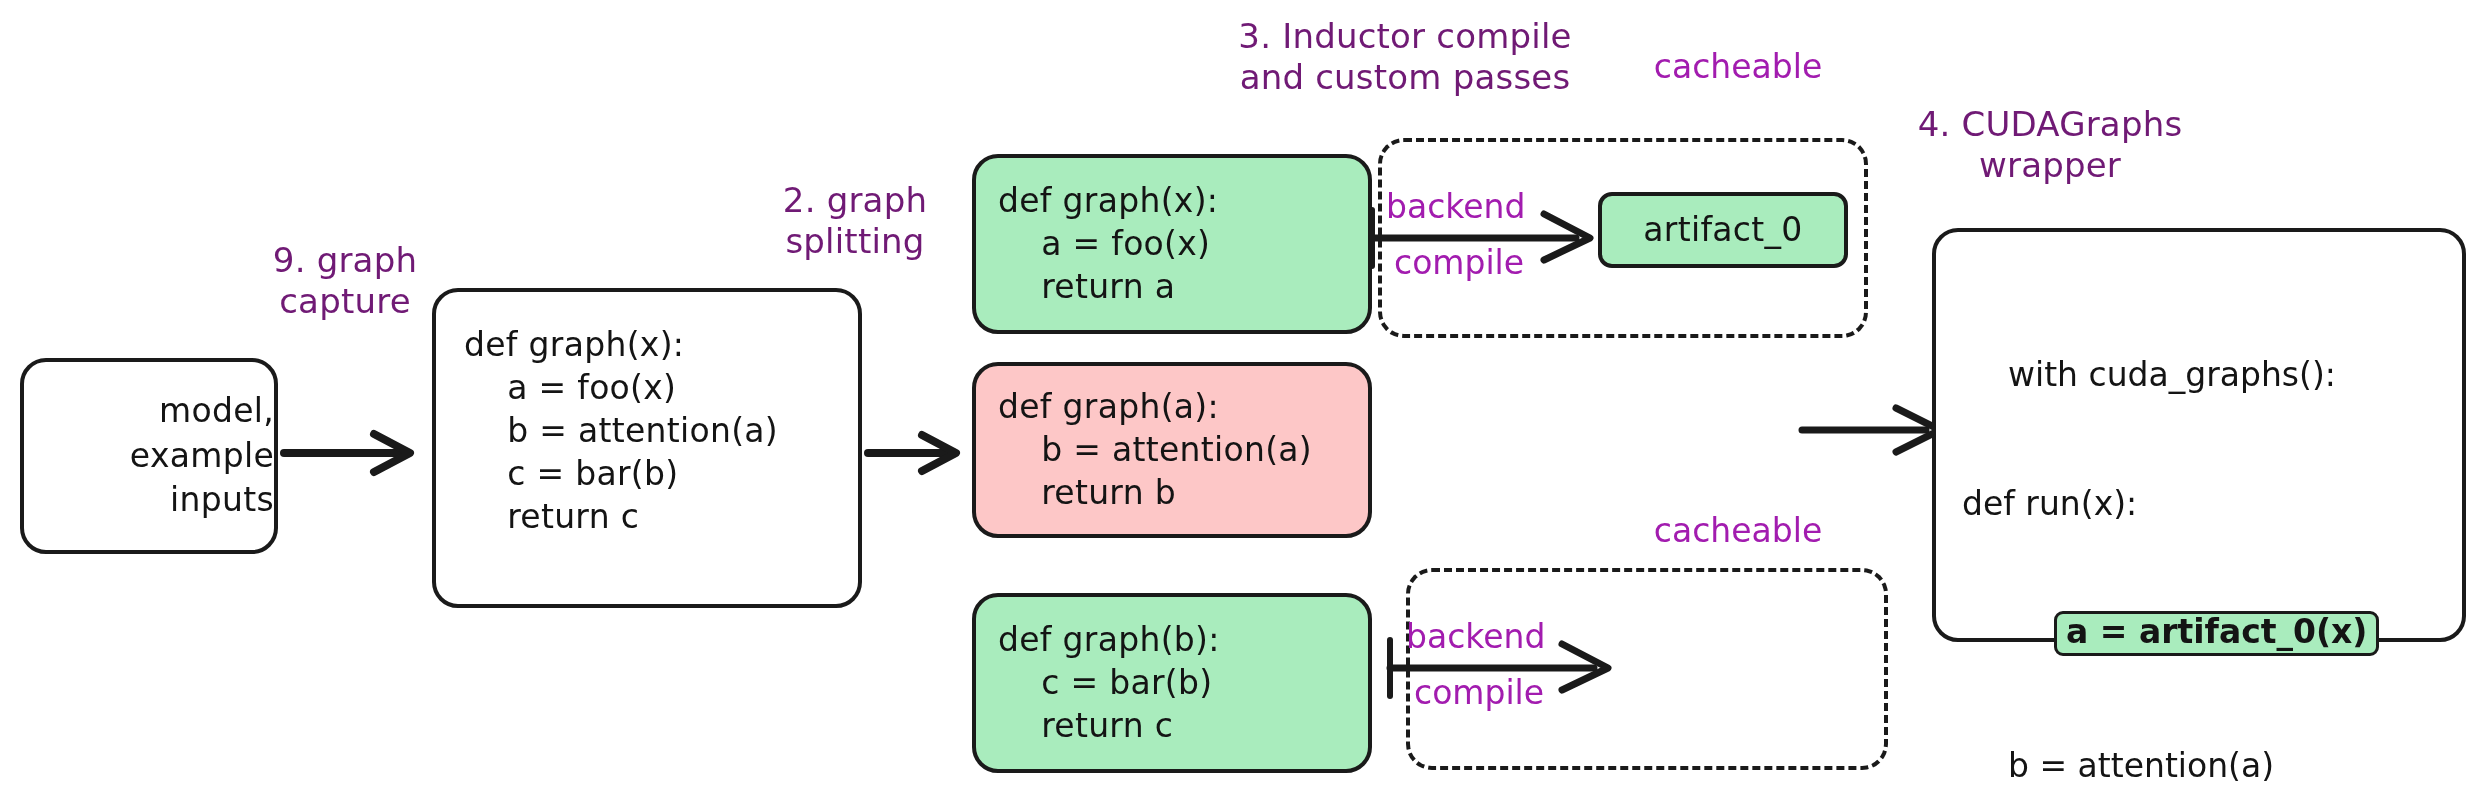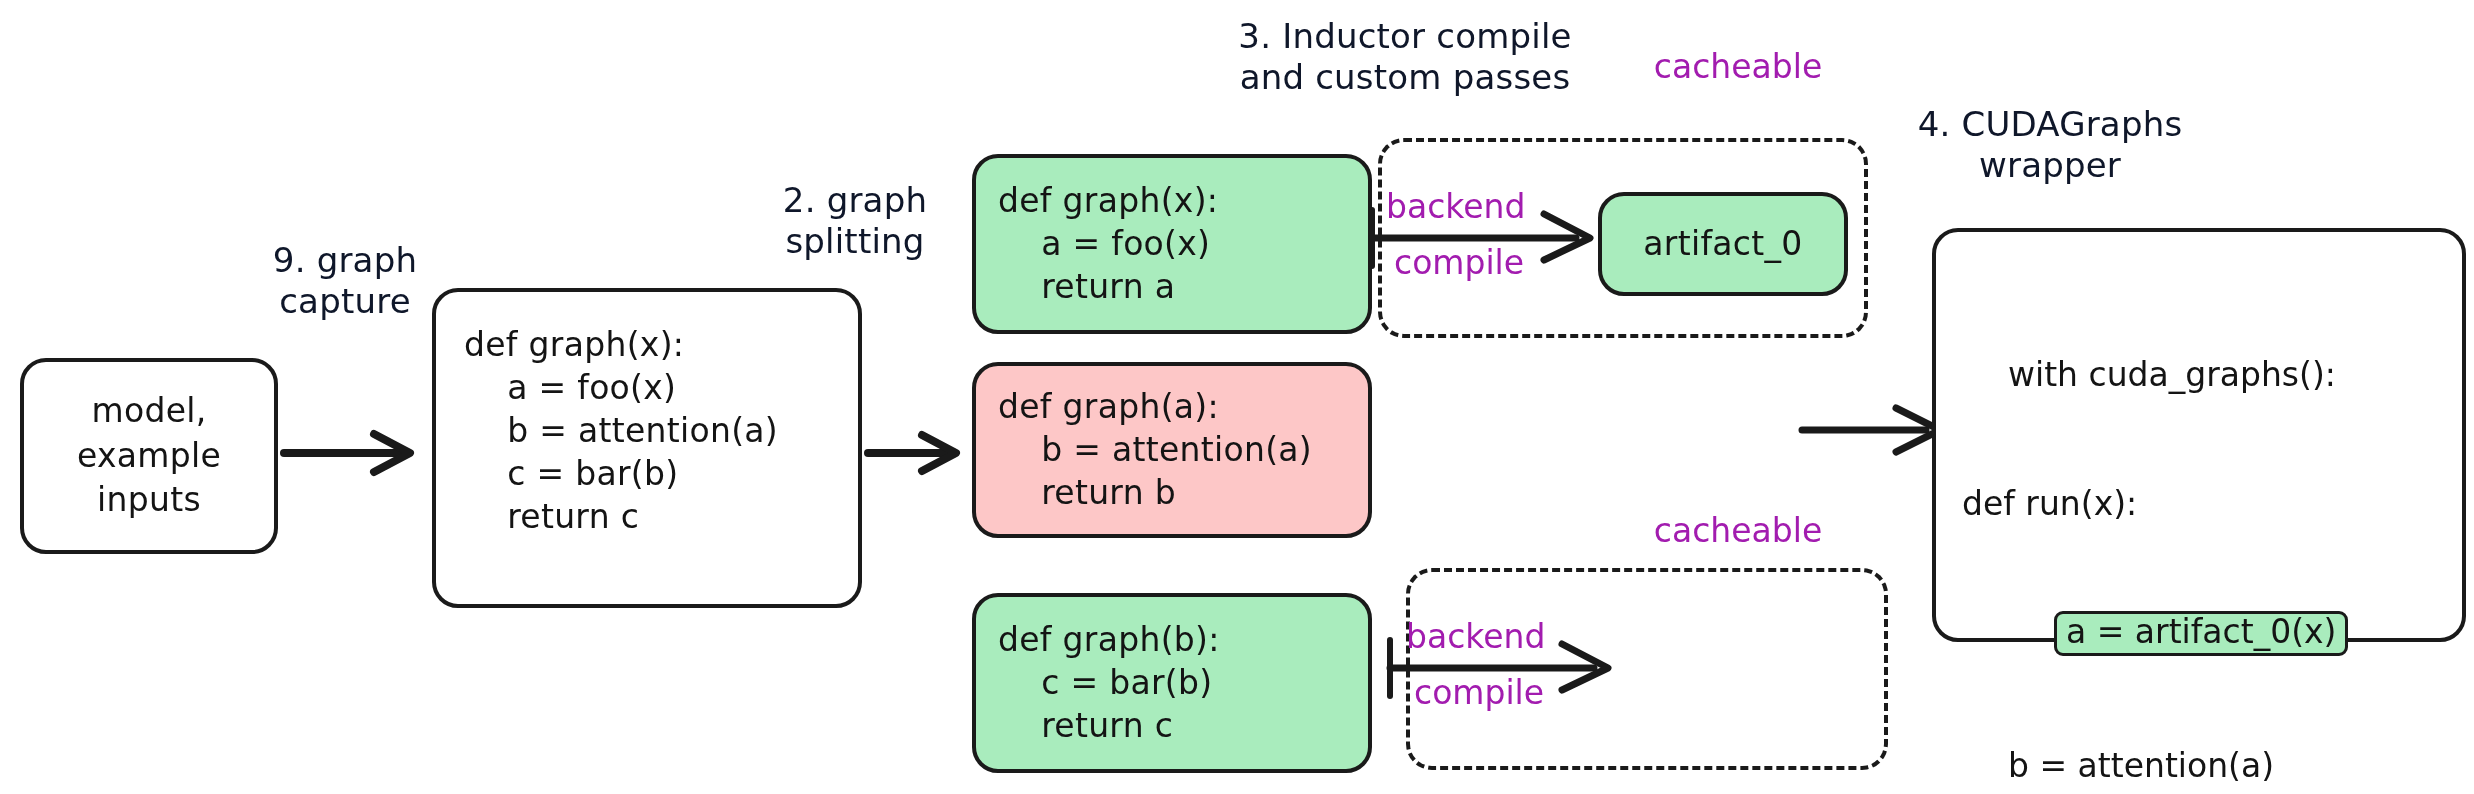--- a/index.html
+++ b/index.html
@@ -5,21 +5,21 @@
   html,body{margin:0;padding:0;background:#ffffff;}
   body{
     width:2474px;height:794px;
     font-family:"DejaVu Sans", sans-serif;
     overflow:hidden;
   }
   #canvas{position:relative;width:2474px;height:794px;background:#fff;}
 
   .lbl-step{
     position:absolute;
-    color:#0f172a;
+    color:#701a75;
     font-family:"DejaVu Sans", sans-serif;
     font-size:34px;
     line-height:1.22;
     font-weight:400;
     text-align:center;
     white-space:pre-line;
     letter-spacing:0.2px;
   }
 
   .lbl-plain{
@@ -94,21 +94,21 @@
   <div class="lbl-step" style="left:760px;top:180px;width:190px;">2. graph
 splitting</div>
 
   <div class="lbl-step" style="left:1200px;top:16px;width:410px;">3. Inductor compile
 and custom passes</div>
 
   <div class="lbl-step" style="left:1880px;top:104px;width:340px;">4. CUDAGraphs
 wrapper</div>
 
   <div class="box center" style="left:20px;top:358px;width:258px;height:196px;">
-    <div class="code" style="text-align:center;line-height:1.36;">model,
+    <div class="code" style="text-align:right;line-height:1.36;">model,
 example
 inputs</div>
   </div>
 
   <div class="arrow" style="left:282px;top:428px;width:150px;height:50px;">
     <svg width="150" height="50" viewBox="0 0 150 50">
       <path d="M2 25 L118 25" stroke="#1a1a1a" stroke-width="8" fill="none" stroke-linecap="round"></path>
       <path d="M92 6 L128 25 L92 44" stroke="#1a1a1a" stroke-width="8" fill="none" stroke-linecap="round" stroke-linejoin="round"></path>
     </svg>
   </div>
@@ -154,21 +154,21 @@
     <svg width="250" height="60" viewBox="0 0 250 60">
       <path d="M4 2 L4 58" stroke="#1a1a1a" stroke-width="6" fill="none" stroke-linecap="round"></path>
       <path d="M4 30 L208 30" stroke="#1a1a1a" stroke-width="7" fill="none" stroke-linecap="round"></path>
       <path d="M176 6 L222 30 L176 52" stroke="#1a1a1a" stroke-width="7" fill="none" stroke-linecap="round" stroke-linejoin="round"></path>
     </svg>
   </div>
 
   <div class="lbl-plain" style="left:1386px;top:188px;width:200px;text-align:left;">backend</div>
   <div class="lbl-plain" style="left:1394px;top:244px;width:200px;text-align:left;">compile</div>
 
-  <div class="box green center" style="left:1598px;top:192px;width:250px;height:104px;">
+  <div class="box green center" style="left:1598px;top:192px;width:250px;height:76px;border-radius:14px;">
     <div class="code">artifact_0</div>
   </div>
 
   <div class="lbl-plain" style="left:1618px;top:512px;width:240px;">cacheable</div>
 
   <div class="dashed" style="left:1406px;top:568px;width:482px;height:202px;"></div>
 
   <div class="arrow" style="left:1386px;top:638px;width:250px;height:60px;">
     <svg width="250" height="60" viewBox="0 0 250 60">
       <path d="M4 2 L4 58" stroke="#1a1a1a" stroke-width="6" fill="none" stroke-linecap="round"></path>
@@ -186,20 +186,20 @@
       <path d="M2 30 L126 30" stroke="#1a1a1a" stroke-width="7" fill="none" stroke-linecap="round"></path>
       <path d="M96 8 L140 30 L96 52" stroke="#1a1a1a" stroke-width="7" fill="none" stroke-linecap="round" stroke-linejoin="round"></path>
     </svg>
   </div>
 
   <div class="box" style="left:1932px;top:228px;width:534px;height:414px;"></div>
 
   <div class="runcode" style="left:1962px;top:268px;width:490px;">
     <span class="runline indent1">with cuda_graphs():</span>
     <span class="runline">def run(x):</span>
-    <span class="runline indent2" style="height:48px;"><span class="inline-hl">a = artifact_0(x)</span></span>
+    <span class="runline indent2" style="height:48px;font-weight:bold;"><span class="inline-hl">a = artifact_0(x)</span></span>
     <span class="runline indent1">b = attention(a)</span>
     
     
     
   </div>
 
 </div>
 
 </body></html>

